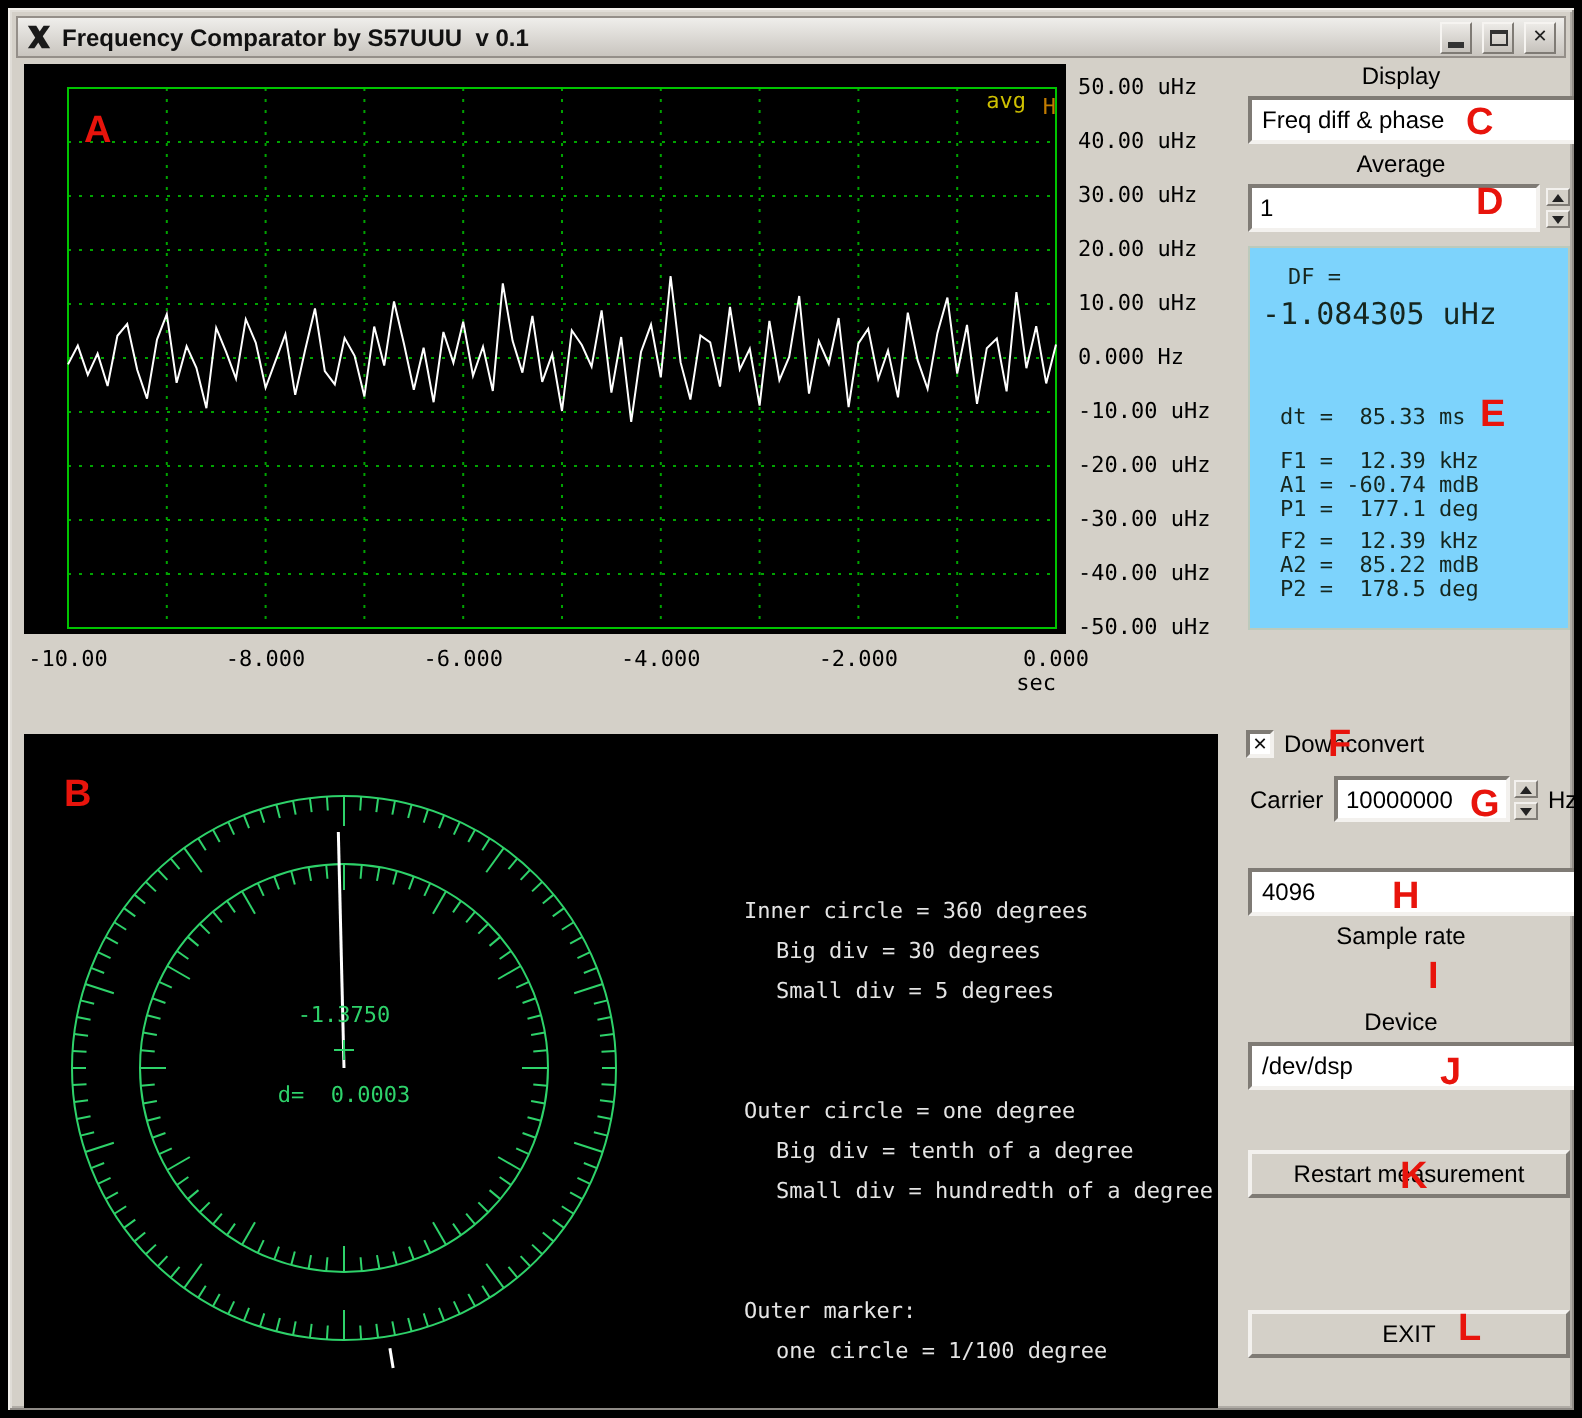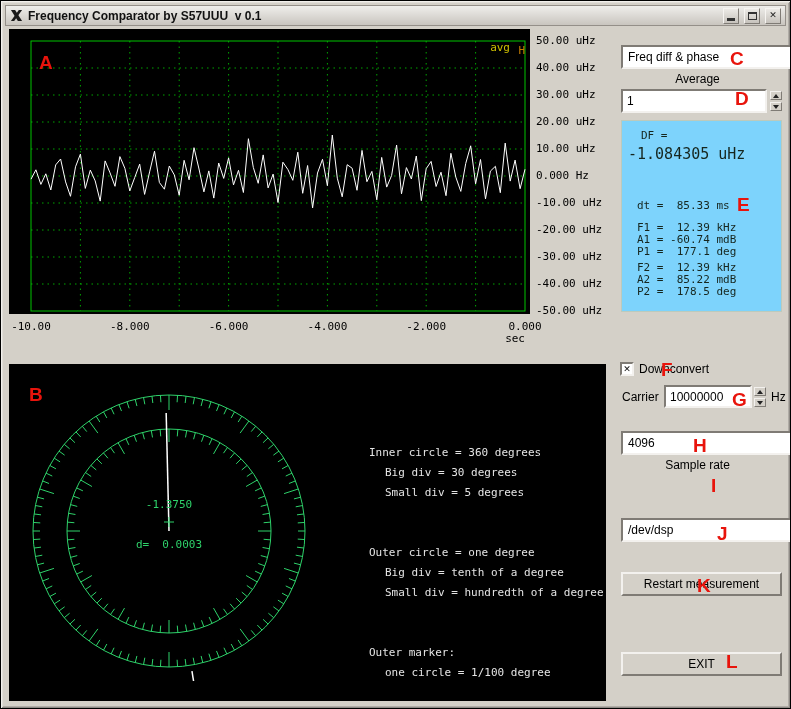--- a/index.html
+++ b/index.html
@@ -1,18 +1,18 @@
 <!DOCTYPE html>
 <html><head>
 <meta charset="utf-8">
 <style>
   *{box-sizing:border-box;}
   html,body{margin:0;padding:0;background:#8a8a8a;}
   .window{position:relative;width:791px;height:709px;background:#d4d0c8;
-    border:1px solid #000000;overflow:hidden;
+    border:4px solid #000000;overflow:hidden;
     box-shadow:inset 1px 1px 0 #f2f0ec,inset -1px -1px 0 #8f8b86,inset 2px 2px 0 #e0ddd7,inset -2px -2px 0 #b0aca6;
     font-family:"Liberation Sans","DejaVu Sans",sans-serif;}
   .titlebar{position:absolute;left:4px;top:4px;right:4px;height:21px;
     background:linear-gradient(180deg,#efeeeb,#c9c5bf);border:1px solid #948f89;
     display:flex;align-items:center;padding:0 4px;gap:5px;}
   .title-text{font-size:12px;font-weight:bold;color:#111;white-space:pre;}
   .tb-spacer{flex:1;}
   .tb-btn{width:16px;height:16px;background:linear-gradient(180deg,#eceae6,#c6c2bc);
     border:1px solid;border-color:#f6f4f1 #7f7b75 #7f7b75 #f6f4f1;
     display:flex;align-items:center;justify-content:center;cursor:pointer;flex:0 0 auto;}
@@ -342,20 +342,21 @@
         <div class="legend-line" style="left: 376px; top: 102px;">Big div = 30 degrees</div>
         <div class="legend-line" style="left: 376px; top: 122px;">Small div = 5 degrees</div>
         <div class="legend-line" style="left: 360px; top: 182px;">Outer circle = one degree</div>
         <div class="legend-line" style="left: 376px; top: 202px;">Big div = tenth of a degree</div>
         <div class="legend-line" style="left: 376px; top: 222px;">Small div = hundredth of a degree</div>
         <div class="legend-line" style="left: 360px; top: 282px;">Outer marker:</div>
         <div class="legend-line" style="left: 376px; top: 302px;">one circle = 1/100 degree</div>
       </div>
   </div>
 
+  <div class="ctl-label lbl-display">Display</div>
   <div class="combo combo-display">
     <span class="combo-text">Freq diff &amp; phase</span>
     <span class="combo-btn">
         <span class="arrow-down"></span>
       </span>
   </div>
 
   <div class="ctl-label lbl-average">Average</div>
   <div class="spin">
     <input class="entry entry-average" value="1" style="">
@@ -400,20 +401,21 @@
 
   <div class="combo combo-fft">
     <span class="combo-text">4096</span>
     <span class="combo-btn">
         <span class="arrow-down"></span>
       </span>
   </div>
 
   <div class="ctl-label lbl-rate">Sample rate</div>
 
+  <div class="ctl-label lbl-device">Device</div>
   <div class="combo combo-device">
     <span class="combo-text">/dev/dsp</span>
     <span class="combo-btn">
         <span class="arrow-down"></span>
       </span>
   </div>
 
   <button class="push btn-restart">Restart measurement</button>
   <button class="push btn-exit">EXIT</button>
 

